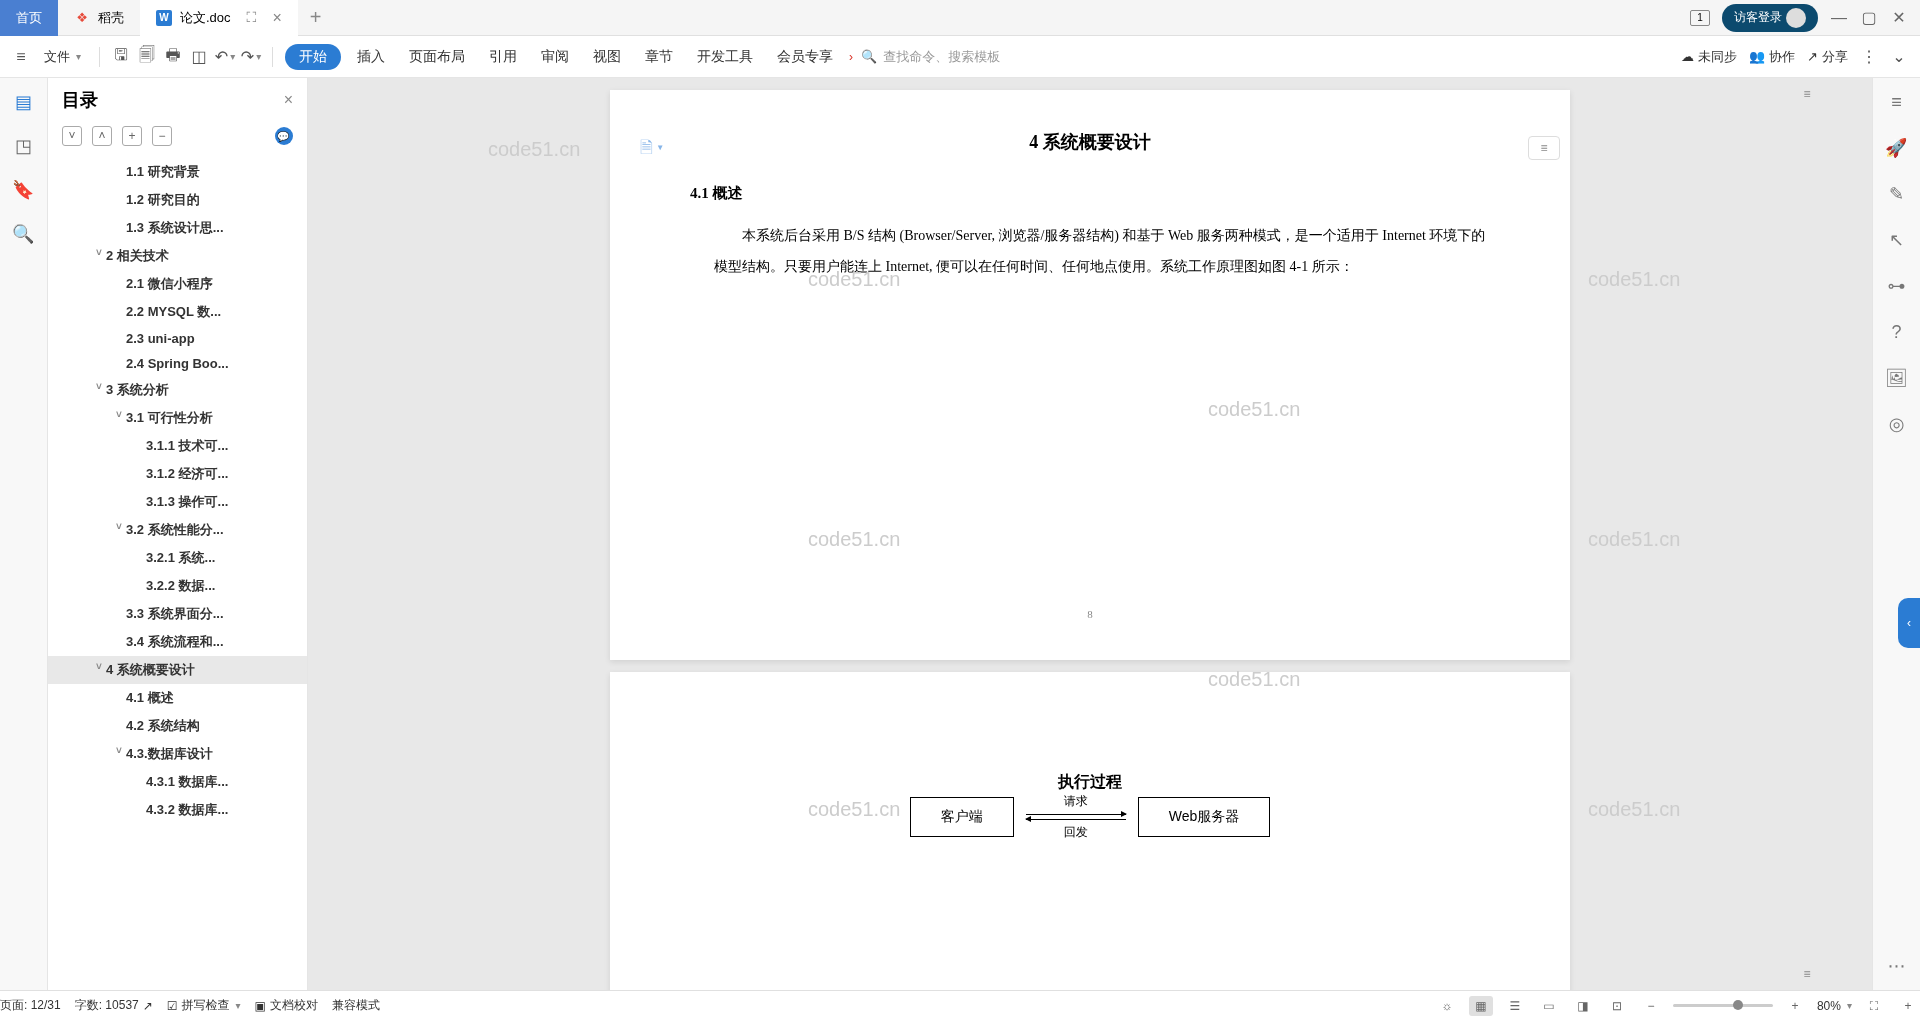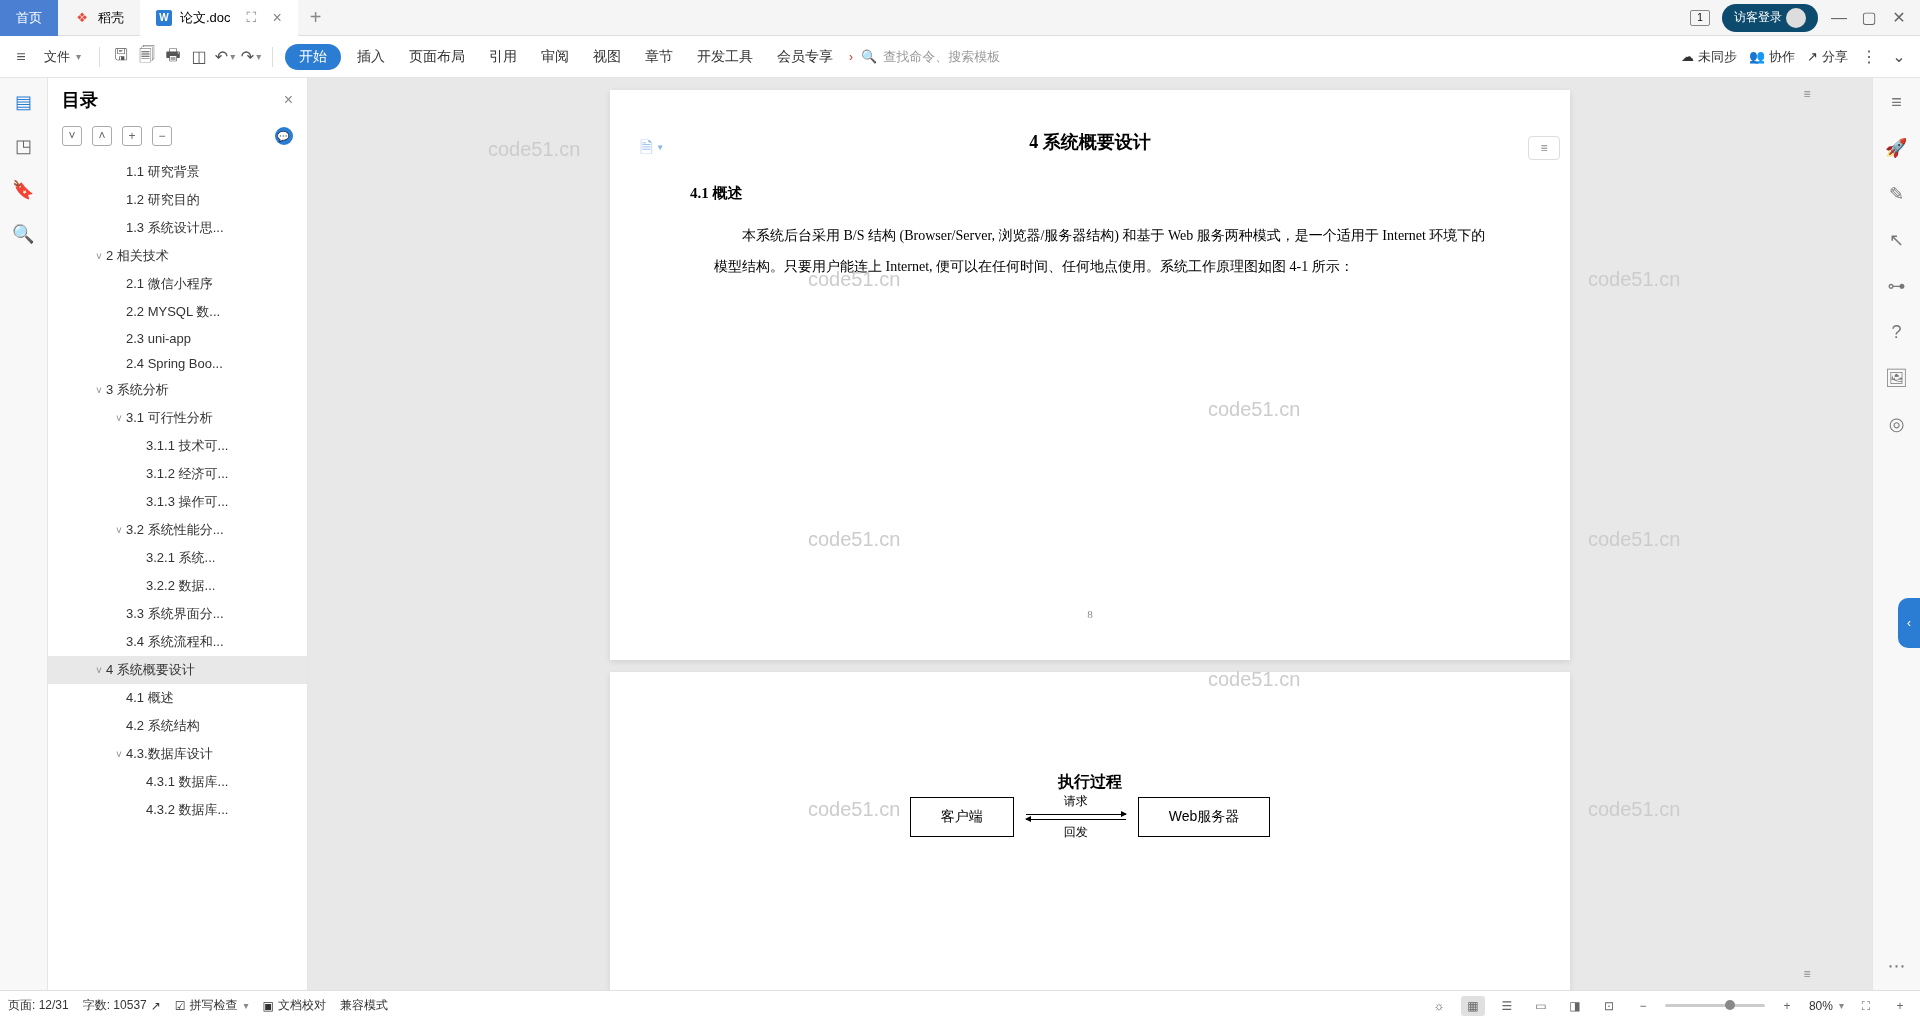--- a/index.html
+++ b/index.html
@@ -45,21 +45,21 @@
     
     
     .outline-panel { width: 260px; background: #fff; border-right: 1px solid #e5e5e5; display: flex; flex-direction: column; }
     .outline-header { padding: 10px 14px; display: flex; align-items: center; justify-content: space-between; }
     .outline-title { font-size: 18px; font-weight: bold; }
     .outline-close { color: #888; cursor: pointer; font-size: 16px; }
     .outline-tools { padding: 4px 14px 8px; display: flex; gap: 10px; align-items: center; }
     .ot-btn { width: 20px; height: 20px; border: 1px solid #aaa; border-radius: 3px; display: flex; align-items: center; justify-content: center; font-size: 12px; color: #666; cursor: pointer; }
     .ot-bubble { margin-left: auto; width: 18px; height: 18px; background: #2b7cd3; border-radius: 50%; display: flex; align-items: center; justify-content: center; color: #fff; font-size: 10px; }
     .outline-list { flex: 1; overflow-y: auto; padding: 4px 0; }
-    .ol-item { padding: 5px 14px 5px 0; font-size: 13px; color: #333; cursor: pointer; display: flex; align-items: center; white-space: nowrap; overflow: hidden; text-overflow: ellipsis; }
+    .ol-item { padding: 5px 14px 5px 0; font-size: 13px; color: #333; cursor: pointer; display: flex; white-space: nowrap; overflow: hidden; text-overflow: ellipsis; font-weight: bold; }
     .ol-item.selected { background: #e8e8e8; }
     .ol-chevron { width: 14px; display: inline-flex; justify-content: center; color: #888; font-size: 10px; }
     .ol-l2 { padding-left: 44px; }
     .ol-l3 { padding-left: 64px; }
     .ol-l4 { padding-left: 84px; }
     
     
     .doc-area { flex: 1; background: #e8e8e8; position: relative; overflow: hidden; }
     .doc-scroll { width: 100%; height: 100%; overflow-y: auto; position: relative; }
     .page { width: 960px; margin: 12px auto; background: #fff; box-shadow: 0 2px 6px rgba(0,0,0,0.1); position: relative; padding: 40px 80px; }
@@ -85,21 +85,21 @@
     .right-rail { width: 48px; background: #f8f8f8; border-left: 1px solid #e5e5e5; display: flex; flex-direction: column; align-items: center; padding-top: 12px; gap: 22px; position: relative; }
     .right-rail .rail-icon { color: #777; }
     .right-tab-handle { position: absolute; right: 0; top: 520px; width: 22px; height: 50px; background: #2b7cd3; border-radius: 10px 0 0 10px; display: flex; align-items: center; justify-content: center; color: #fff; font-size: 12px; }
     
     
     .scroll-top-btn, .scroll-bot-btn { position: absolute; right: 55px; width: 20px; height: 20px; display: flex; align-items: center; justify-content: center; color: #888; font-size: 12px; }
     .scroll-top-btn { top: 6px; }
     .scroll-bot-btn { bottom: 6px; }
     
     
-    .status-bar { height: 30px; background: #fff; border-top: 1px solid #e0e0e0; display: flex; align-items: center; padding: 0 8px; gap: 14px; font-size: 12px; color: #333; }
+    .status-bar { height: 30px; background: #fff; border-top: 1px solid #e0e0e0; display: flex; align-items: center; padding: 0 0; gap: 14px; font-size: 12px; color: #333; }
     .sb-item { display: flex; align-items: center; gap: 4px; cursor: pointer; }
     .sb-right { margin-left: auto; display: flex; align-items: center; gap: 10px; }
     .view-btn { width: 24px; height: 20px; display: flex; align-items: center; justify-content: center; color: #666; cursor: pointer; border-radius: 3px; }
     .view-btn.active { background: #e0e0e0; }
     .zoom-track { width: 100px; height: 3px; background: #ccc; position: relative; border-radius: 2px; }
     .zoom-thumb { position: absolute; top: -4px; left: 60%; width: 10px; height: 10px; background: #888; border-radius: 50%; }
   </style>
 </head>
 <body>
 

